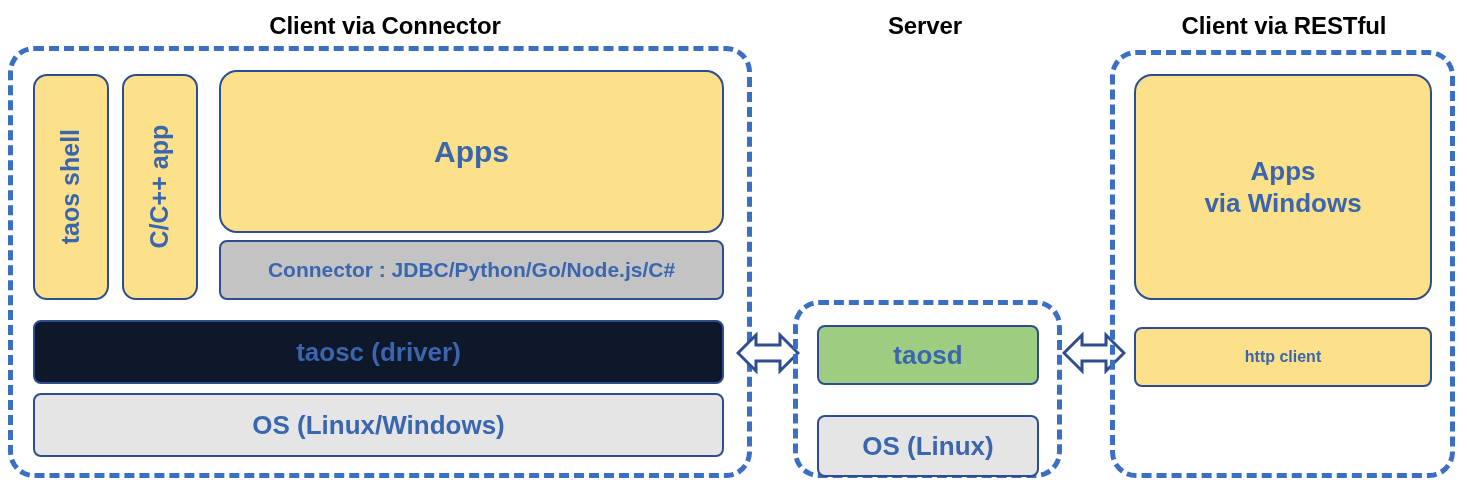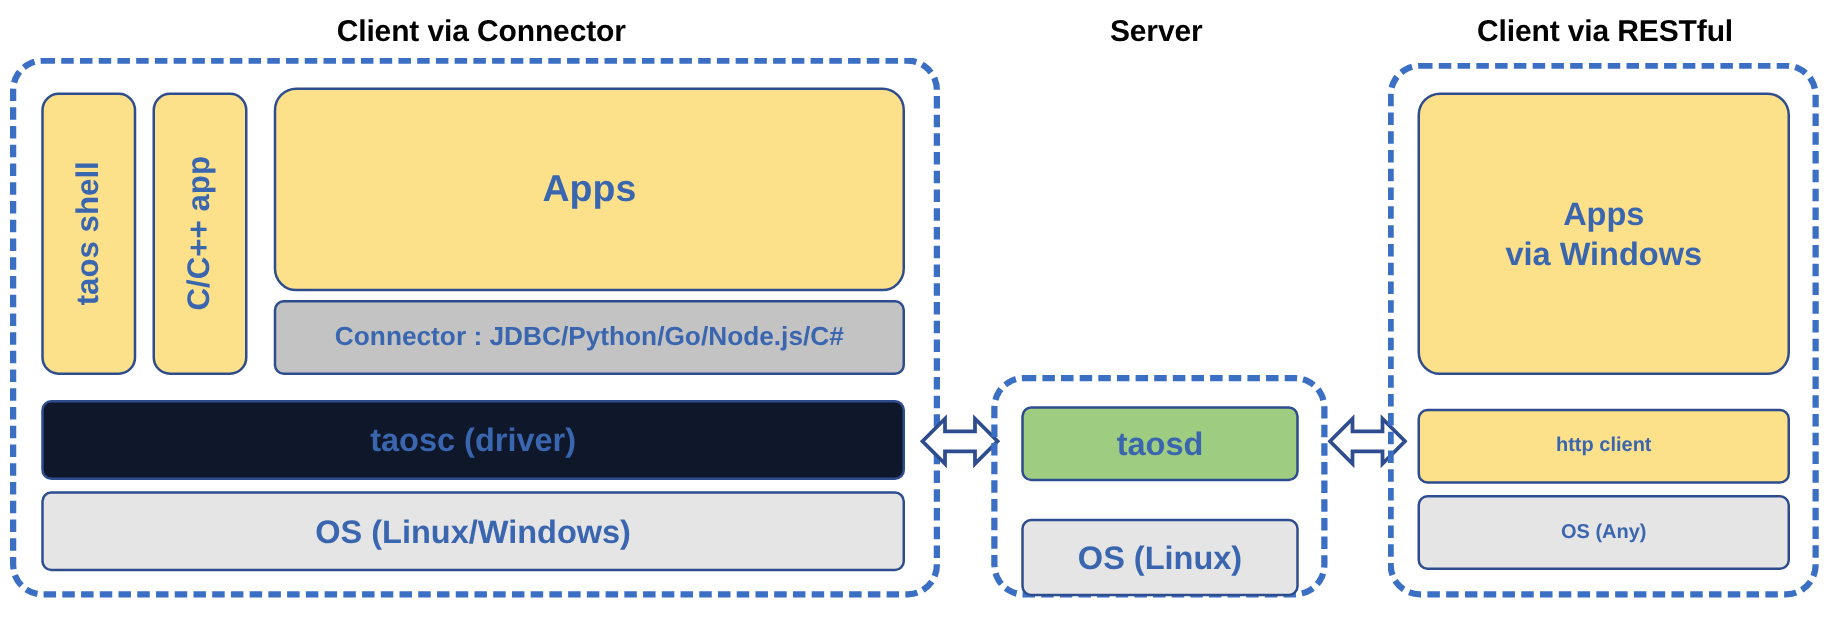--- a/index.html
+++ b/index.html
@@ -149,17 +149,14 @@
 
   <div class="box yellow tall-round fs-26" style="left:1134px; top:74px; width:298px; height:226px; flex-direction:column;">
     <span>Apps</span>
     <span>via Windows</span>
   </div>
 
   <div class="box yellow fs-24" style="left:1134px; top:327px; width:298px; height:60px;">
     <span>http client</span>
   </div>
 
-  <div class="box blue fs-24" style="left:1134px; top:396px; width:298px; height:60px;">
-    <span>OS (Any)</span>
-  </div>
 
 </div>
 
 </body></html>

